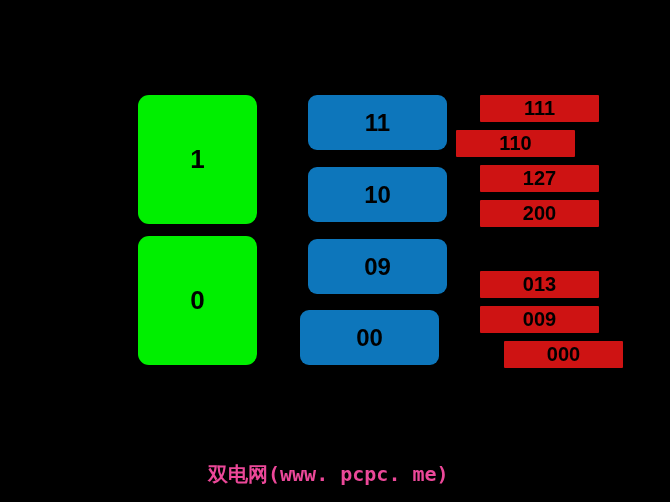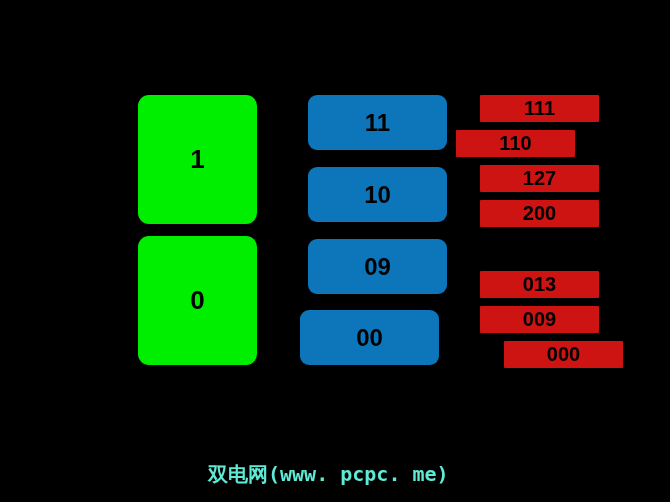--- a/index.html
+++ b/index.html
@@ -47,21 +47,21 @@
     height: 27px;
     background: #ce1313;
     border-radius: 1px;
     font-size: 20px;
     line-height: 27px;
   }
   .watermark {
     position: absolute;
     left: 208px;
     top: 461px;
-    color: #5eead4;
+    color: #ec4899;
     font-family: "DejaVu Sans Mono", "DejaVu Sans", monospace;
     font-size: 20px;
     font-weight: bold;
     letter-spacing: 0px;
     white-space: pre;
   }
 </style>
 </head>
 <body>
 

